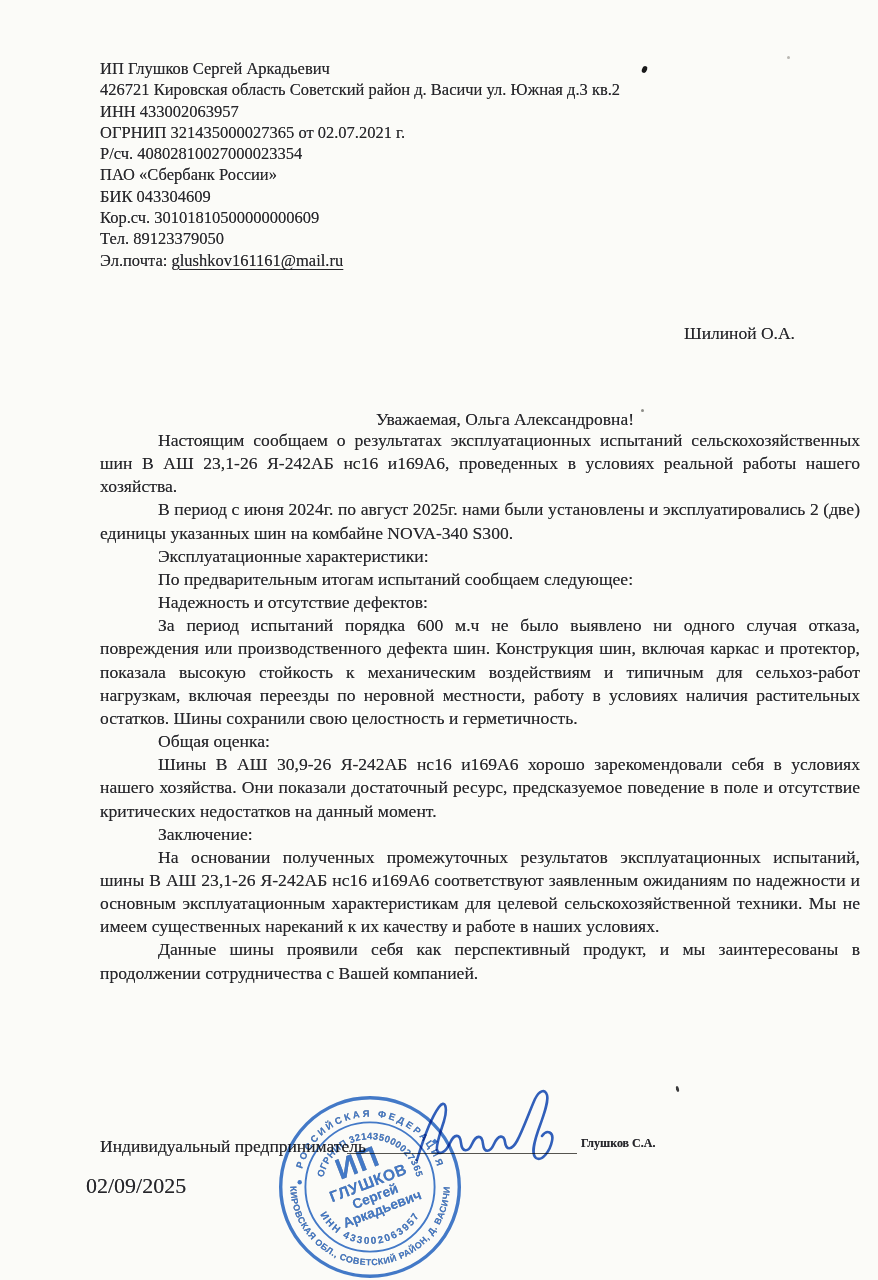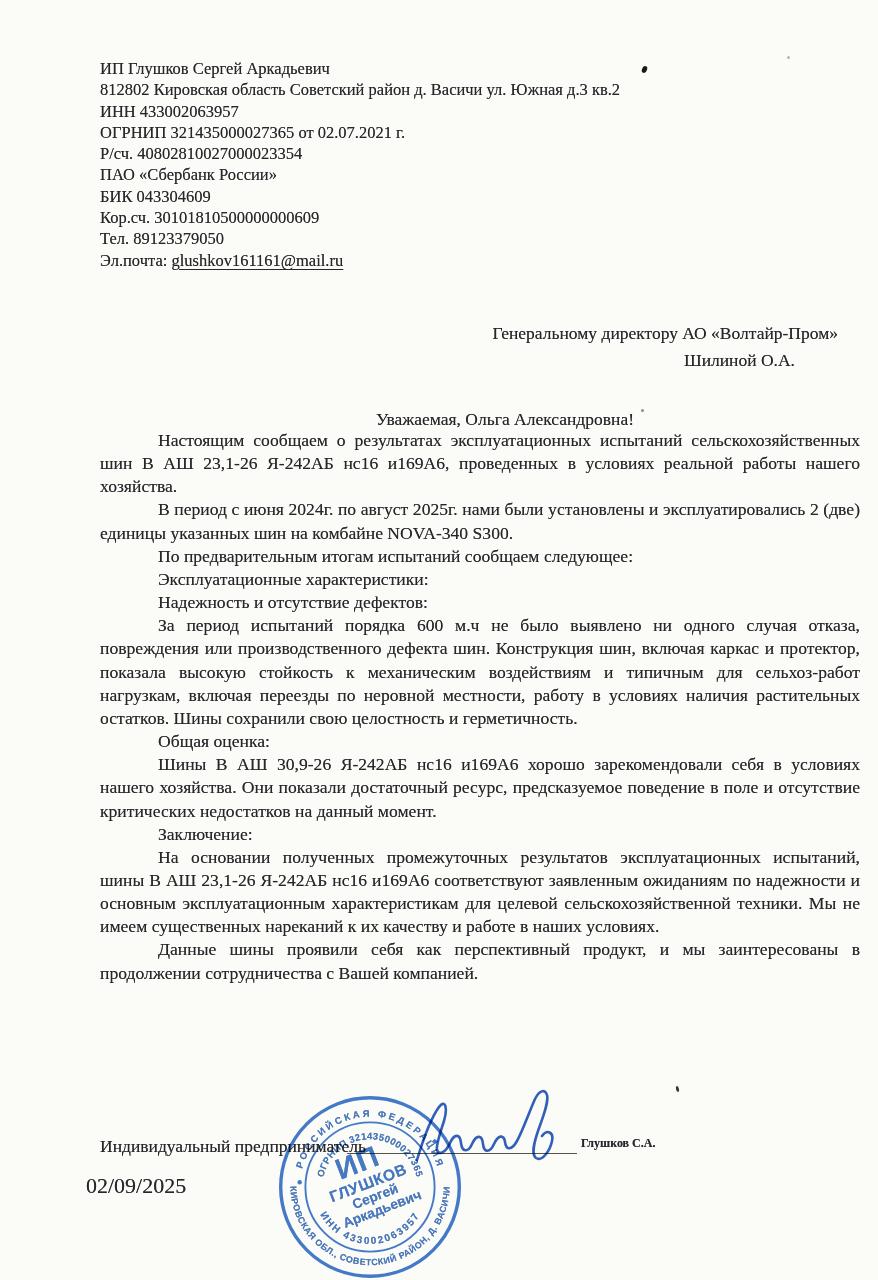--- a/index.html
+++ b/index.html
@@ -35,43 +35,42 @@
   .speck.s3{left:676px;top:1086px;width:3px;height:6px;background:#3a3a3c;border-radius:50%;transform:rotate(-14deg);}
   .speck.s4{left:641px;top:409px;width:3px;height:3px;background:#8d8d88;border-radius:50%;}
 </style>
 </head>
 <body>
 
 <div class="page">
 
   <div class="sender">
     <div>ИП Глушков Сергей Аркадьевич</div>
-    <div>812802 Кировская область Советский район д. Васичи ул. Южная д.3 кв.2</div>
+    <div>426721 Кировская область Советский район д. Васичи ул. Южная д.3 кв.2</div>
     <div>ИНН 433002063957</div>
     <div>ОГРНИП 321435000027365 от 02.07.2021 г.</div>
     <div>Р/сч. 40802810027000023354</div>
     <div>ПАО «Сбербанк России»</div>
     <div>БИК 043304609</div>
     <div>Кор.сч. 30101810500000000609</div>
     <div>Тел. 89123379050</div>
     <div><span>Эл.почта: </span><span class="email">glushkov161161@mail.ru</span></div>
   </div>
 
   <div class="recipient">
-    <div>Генеральному директору АО «Волтайр-Пром»</div>
     <div class="second">Шилиной О.А.</div>
   </div>
 
   <div class="salutation">Уважаемая, Ольга Александровна!</div>
 
   <div class="body">
     <p>Настоящим сообщаем о результатах эксплуатационных испытаний сельскохозяйственных шин В АШ 23,1-26 Я-242АБ нс16 и169А6, проведенных в условиях реальной работы нашего хозяйства.</p>
     <p>В период с июня 2024г. по август 2025г. нами были установлены и эксплуатировались 2 (две) единицы указанных шин на комбайне NOVA-340 S300.</p>
+    <p>Эксплуатационные характеристики:</p>
     <p>По предварительным итогам испытаний сообщаем следующее:</p>
-    <p>Эксплуатационные характеристики:</p>
     <p>Надежность и отсутствие дефектов:</p>
     <p>За период испытаний порядка 600 м.ч не было выявлено ни одного случая отказа, повреждения или производственного дефекта шин. Конструкция шин, включая каркас и протектор, показала высокую стойкость к механическим воздействиям и типичным для сельхоз-работ нагрузкам, включая переезды по неровной местности, работу в условиях наличия растительных остатков. Шины сохранили свою целостность и герметичность.</p>
     <p>Общая оценка:</p>
     <p>Шины В АШ 30,9-26 Я-242АБ нс16 и169А6 хорошо зарекомендовали себя в условиях нашего хозяйства. Они показали достаточный ресурс, предсказуемое поведение в поле и отсутствие критических недостатков на данный момент.</p>
     <p>Заключение:</p>
     <p>На основании полученных промежуточных результатов эксплуатационных испытаний, шины В АШ 23,1-26 Я-242АБ нс16 и169А6 соответствуют заявленным ожиданиям по надежности и основным эксплуатационным характеристикам для целевой сельскохозяйственной техники. Мы не имеем существенных нареканий к их качеству и работе в наших условиях.</p>
     <p>Данные шины проявили себя как перспективный продукт, и мы заинтересованы в продолжении сотрудничества с Вашей компанией.</p>
   </div>
 
   <div class="sig-title">Индивидуальный предприниматель</div>

